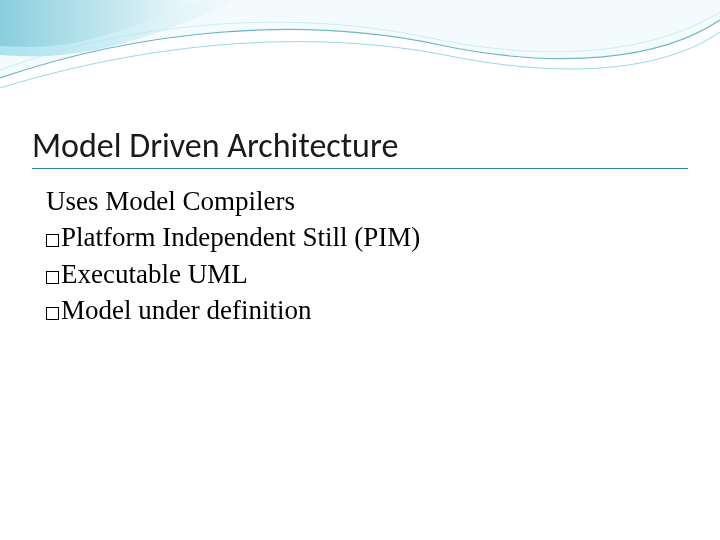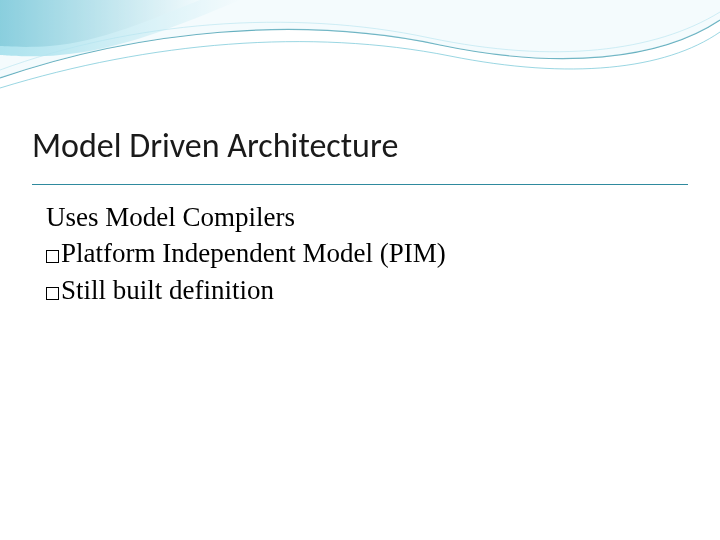--- a/index.html
+++ b/index.html
@@ -23,21 +23,21 @@
     position: absolute;
     top: 125px;
     left: 32px;
     right: 32px;
   }
   .title {
     font-family: Calibri, 'Segoe UI', Arial, sans-serif;
     font-size: 34px;
     font-weight: 400;
     color: #1a1a1a;
-    padding-bottom: 18px;
+    padding-bottom: 2px;
     border-bottom: 1px solid #2f8a9e;
     margin-bottom: 14px;
   }
   .body-text {
     padding-left: 14px;
     font-size: 27px;
     color: #000;
     line-height: 1.35;
   }
   .line { display: block; }
@@ -72,16 +72,17 @@
   <path d="M0,88 C150,42 310,28 450,56 C570,80 665,70 720,32" stroke="#6fc4d6" stroke-width="1" fill="none" opacity="0.7"></path>
   <path d="M0,70 C130,22 290,8 430,38 C555,64 655,52 720,12" stroke="#a8e0ec" stroke-width="1" fill="none" opacity="0.6"></path>
 
   <path d="M0,78 C140,30 300,15 440,45 C560,70 660,60 720,20 L720,0 L0,0 Z" fill="#d4f0f6" opacity="0.25"></path>
 </svg>
 
 <div class="content">
   <h1 class="title">Model Driven Architecture</h1>
   <div class="body-text">
     <span class="line">Uses Model Compilers</span>
-    <span class="line"><span class="bullet-box"></span><span>Platform Independent Model (PIM)</span></span>
-    <span class="line"><span class="bullet-box"></span><span>Still built definition</span></span>
+    <span class="line"><span class="bullet-box"></span><span>Platform Independent Still (PIM)</span></span>
+    <span class="line"><span class="bullet-box"></span><span>Executable UML</span></span>
+    <span class="line"><span class="bullet-box"></span><span>Model under definition</span></span>
   </div>
 </div>
 
 </body></html>

